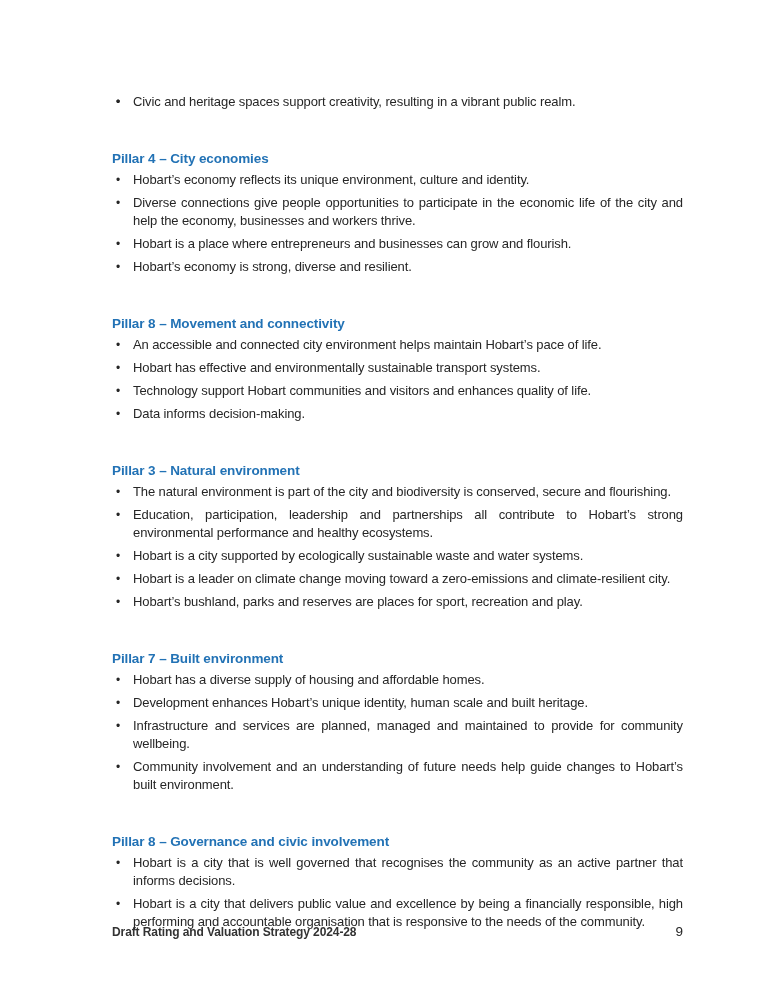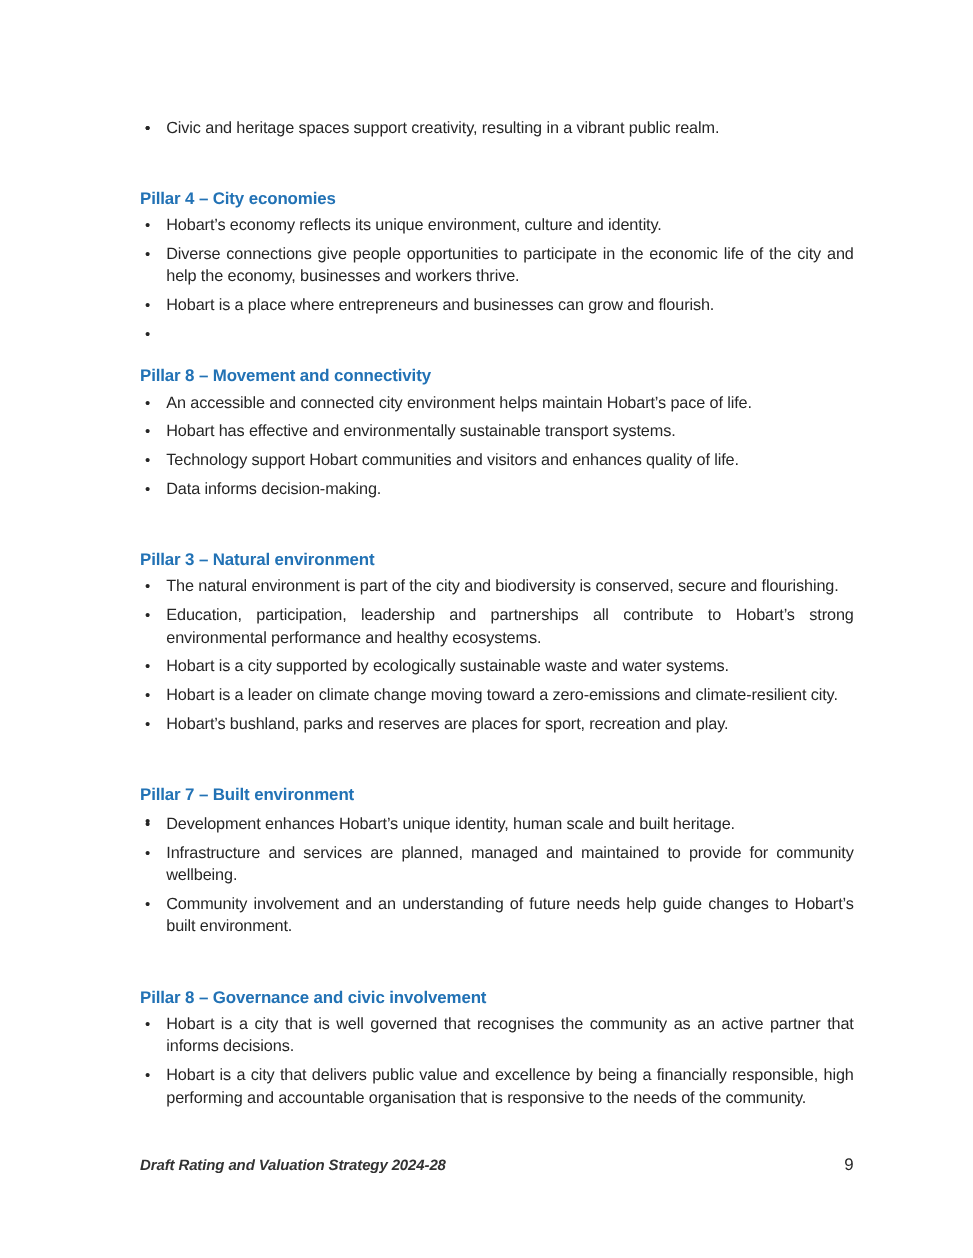--- a/index.html
+++ b/index.html
@@ -52,21 +52,20 @@
   .footer {
     position: absolute;
     left: 112px;
     right: 95px;
     top: 924px;
     display: flex;
     justify-content: space-between;
     align-items: baseline;
   }
   .footer-title {
-    font-style: italic;
     font-weight: 700;
     font-size: 12px;
     color: #333333;
     letter-spacing: -0.1px;
   }
   .footer-page {
     font-size: 13.5px;
     color: #262626;
   }
 </style>
@@ -77,40 +76,40 @@
   <div class="content" id="content">
       <div>
         <div class="bullet"><span class="dot">•</span></div>
         <div class="bullet"><span class="dot">•</span><span>Civic and heritage spaces support creativity, resulting in a vibrant public realm.</span></div>
       </div>
       <div class="section">
         <div class="section-heading">Pillar 4 – City economies</div>
         <div class="bullet"><span class="dot">•</span><span>Hobart’s economy reflects its unique environment, culture and identity.</span></div>
         <div class="bullet"><span class="dot">•</span><span>Diverse connections give people opportunities to participate in the economic life of the city and help the economy, businesses and workers thrive.</span></div>
         <div class="bullet"><span class="dot">•</span><span>Hobart is a place where entrepreneurs and businesses can grow and flourish.</span></div>
-        <div class="bullet"><span class="dot">•</span></div>
+        <div class="bullet"><span class="dot">•</span><span>Hobart’s economy is strong, diverse and resilient.</span></div>
       </div>
       <div class="section">
         <div class="section-heading">Pillar 8 – Movement and connectivity</div>
         <div class="bullet"><span class="dot">•</span><span>An accessible and connected city environment helps maintain Hobart’s pace of life.</span></div>
         <div class="bullet"><span class="dot">•</span><span>Hobart has effective and environmentally sustainable transport systems.</span></div>
         <div class="bullet"><span class="dot">•</span><span>Technology support Hobart communities and visitors and enhances quality of life.</span></div>
         <div class="bullet"><span class="dot">•</span><span>Data informs decision-making.</span></div>
       </div>
       <div class="section">
         <div class="section-heading">Pillar 3 – Natural environment</div>
         <div class="bullet"><span class="dot">•</span><span>The natural environment is part of the city and biodiversity is conserved, secure and flourishing.</span></div>
         <div class="bullet"><span class="dot">•</span><span>Education, participation, leadership and partnerships all contribute to Hobart’s strong environmental performance and healthy ecosystems.</span></div>
         <div class="bullet"><span class="dot">•</span><span>Hobart is a city supported by ecologically sustainable waste and water systems.</span></div>
         <div class="bullet"><span class="dot">•</span><span>Hobart is a leader on climate change moving toward a zero-emissions and climate-resilient city.</span></div>
         <div class="bullet"><span class="dot">•</span><span>Hobart’s bushland, parks and reserves are places for sport, recreation and play.</span></div>
       </div>
       <div class="section">
         <div class="section-heading">Pillar 7 – Built environment</div>
-        <div class="bullet"><span class="dot">•</span></div>
+        <div class="bullet"><span class="dot">•</span><span>Hobart has a diverse supply of housing and affordable homes.</span></div>
         <div class="bullet"><span class="dot">•</span><span>Development enhances Hobart’s unique identity, human scale and built heritage.</span></div>
         <div class="bullet"><span class="dot">•</span><span>Infrastructure and services are planned, managed and maintained to provide for community wellbeing.</span></div>
         <div class="bullet"><span class="dot">•</span><span>Community involvement and an understanding of future needs help guide changes to Hobart’s built environment.</span></div>
       </div>
       <div class="section">
         <div class="section-heading">Pillar 8 – Governance and civic involvement</div>
         <div class="bullet"><span class="dot">•</span><span>Hobart is a city that is well governed that recognises the community as an active partner that informs decisions.</span></div>
         <div class="bullet"><span class="dot">•</span><span>Hobart is a city that delivers public value and excellence by being a financially responsible, high performing and accountable organisation that is responsive to the needs of the community.</span></div>
       </div>
     </div>

